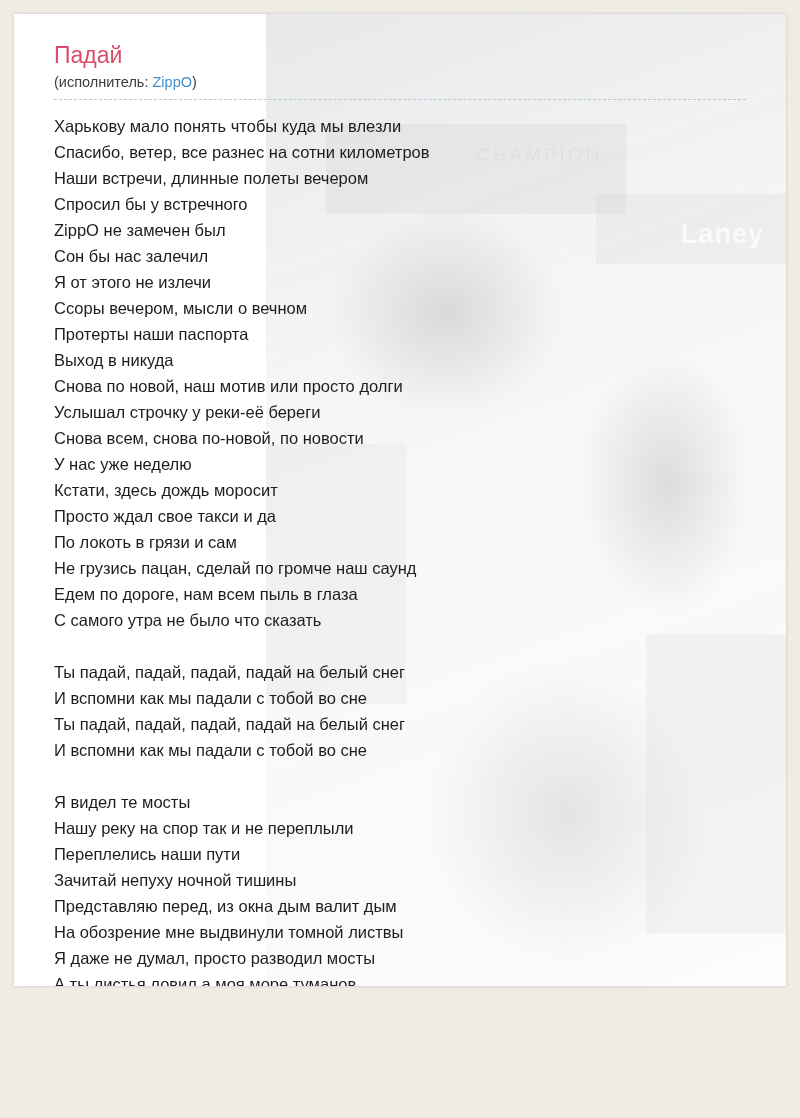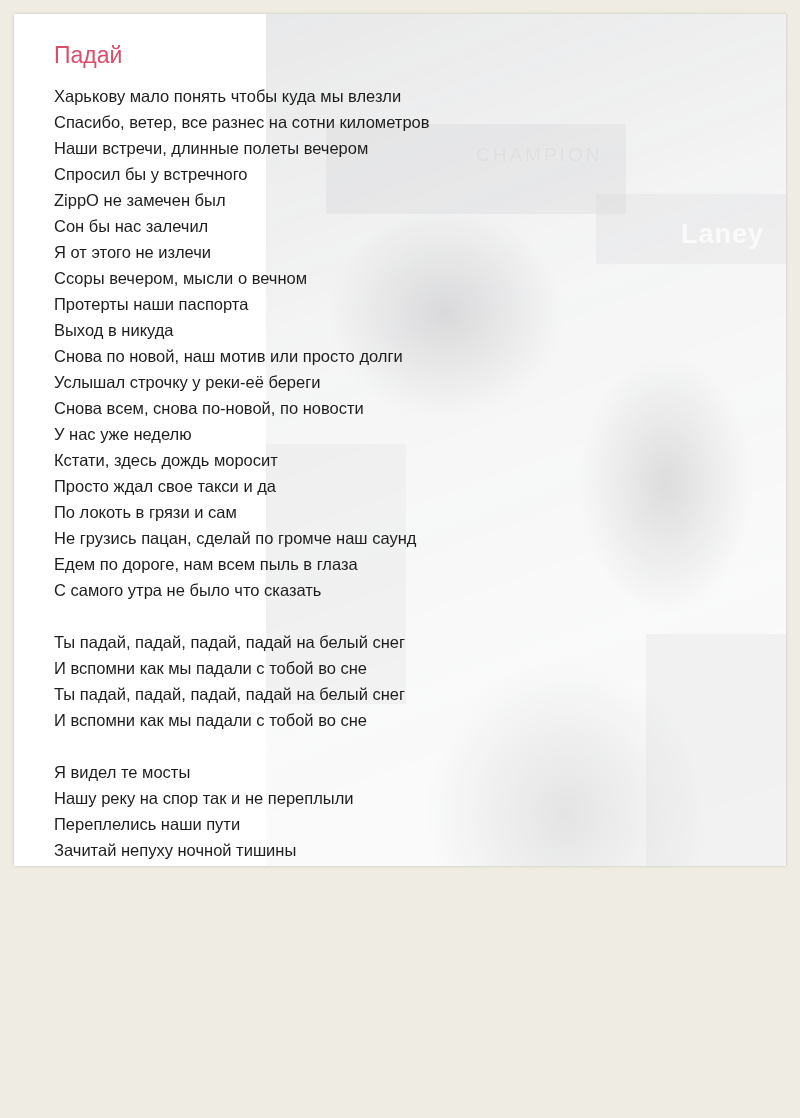--- a/index.html
+++ b/index.html
@@ -18,21 +18,21 @@
     width: 800px;
     height: 1118px;
     background: #efece3;
     overflow: hidden;
   }
   .sheet {
     position: absolute;
     left: 14px;
     top: 14px;
     width: 772px;
-    height: 852px;
+    height: 972px;
     background: #ffffff;
     box-shadow: 0 0 3px rgba(0,0,0,0.18);
     overflow: hidden;
   }
   
   .bg-photo {
     position: absolute;
     right: 0;
     top: 0;
     width: 520px;
@@ -114,20 +114,21 @@
       <div class="band b1"></div>
       <div class="band b2"></div>
       <div class="band b3"></div>
       <div class="band b4"></div>
       <div class="faintword">CHAMPION</div>
       <div class="laney">Laney</div>
     </div>
 
     <div class="content">
       <h1 class="song-title">Падай</h1>
+      <p class="artist-line"><span>(исполнитель: </span><a class="artist-link" href="#">ZippO</a><span>)</span></p>
       <div class="lyrics">Харькову мало понять чтобы куда мы влезли
 Спасибо, ветер, все разнес на сотни километров
 Наши встречи, длинные полеты вечером
 Спросил бы у встречного
 ZippO не замечен был
 Сон бы нас залечил
 Я от этого не излечи
 Ссоры вечером, мысли о вечном
 Протерты наши паспорта
 Выход в никуда

